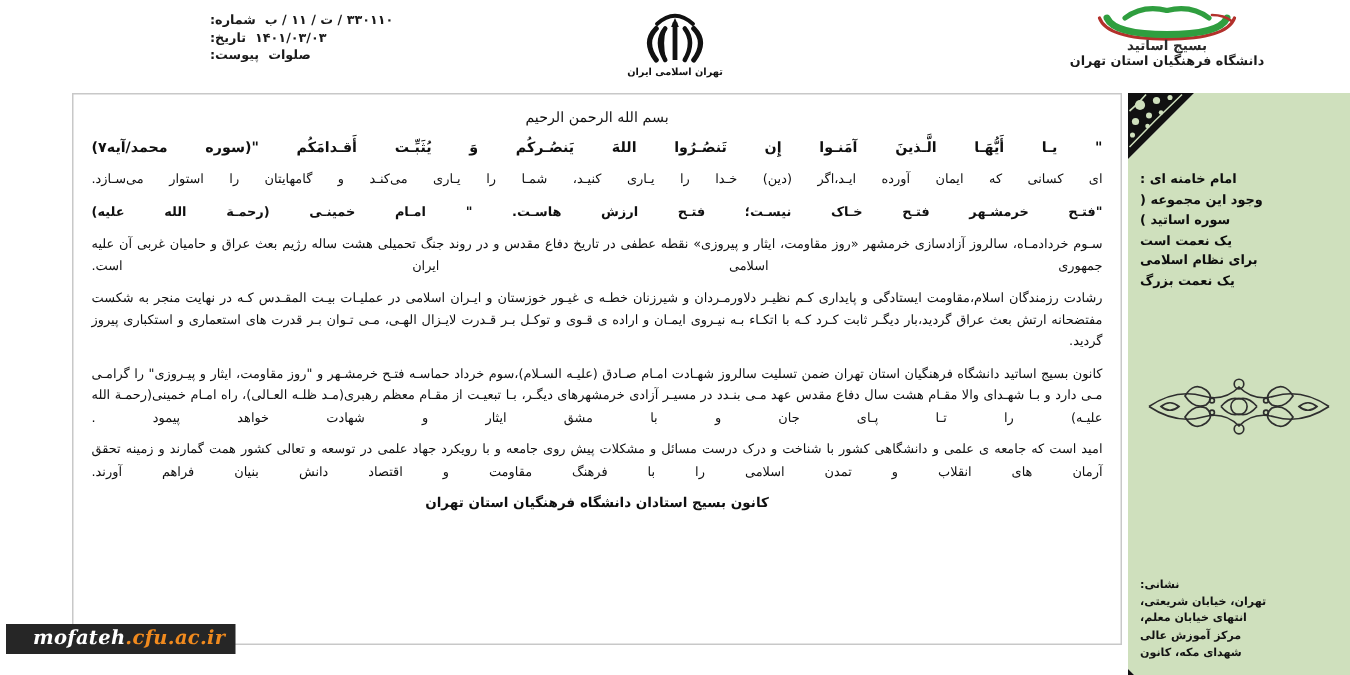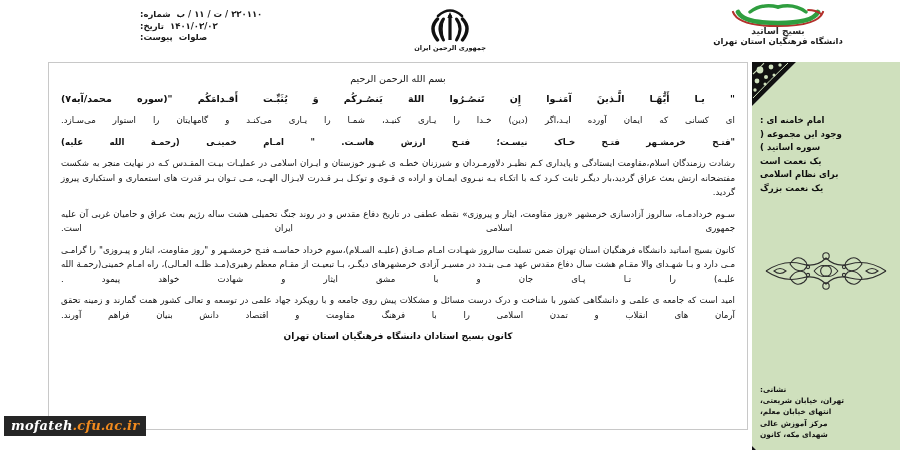--- a/index.html
+++ b/index.html
@@ -147,21 +147,21 @@
     font-weight:bold;color:#131313;
     letter-spacing:.25px;
   }
   .address-block .aline{display:block;white-space:nowrap;}
   .address-block .ahead{margin-bottom:0px;}
 
   
   .watermark{
     position:absolute;left:4px;top:416px;
     background:#262626;
-    padding:2px 7px 3px 7px;
+    padding:2px 7px 3px 18px;
     font-family:"DejaVu Serif","Liberation Serif",serif;
     font-style:italic;font-weight:bold;
     font-size:13px;line-height:15px;
     letter-spacing:.2px;
     direction:ltr;
     white-space:nowrap;
   }
   .watermark .wm-a{color:#ffffff;}
   .watermark .wm-b{color:#f08a1e;}
 </style>
@@ -195,21 +195,21 @@
 
       <path d="M17 17 Q11 25 17 36 Q14.5 25 17 17 Z" fill="#111"></path>
       <path d="M16.5 16 Q9.5 25 16.5 37" stroke="#111" stroke-width="3" fill="none" stroke-linecap="round"></path>
 
       <path d="M29.5 16 Q36.5 25 29.5 37" stroke="#111" stroke-width="3" fill="none" stroke-linecap="round"></path>
 
       <path d="M10.5 16 Q1.5 25 10.5 37" stroke="#111" stroke-width="3.4" fill="none" stroke-linecap="round"></path>
 
       <path d="M35.5 16 Q44.5 25 35.5 37" stroke="#111" stroke-width="3.4" fill="none" stroke-linecap="round"></path>
     </svg>
-    <div class="emblem-caption">جمهوری الرحمن ایران</div>
+    <div class="emblem-caption">تهران اسلامی ایران</div>
   </div>
 
   <div class="uni-logo">
     <svg class="uni-logo-mark" width="104" height="28" viewBox="0 0 104 28">
 
       <path d="M7 8 Q12 22 52 22 Q92 22 97 8" stroke="#b3312c" stroke-width="2.2" fill="none" stroke-linecap="round"></path>
 
       <path d="M12 8 Q17 19 52 19 Q87 19 92 8" stroke="#2f9e3f" stroke-width="4.6" fill="none" stroke-linecap="round"></path>
 
       <path d="M24 8 Q36 -1 52 3" stroke="#2f9e3f" stroke-width="3.4" fill="none" stroke-linecap="round"></path>
@@ -227,23 +227,23 @@
   <div class="doc-inner">
 
     <div class="basmala">بسم الله الرحمن الرحیم</div>
 
     <div class="ayah">" یـا أَیُّهَـا الَّـذینَ آمَنـوا إِن تَنصُـرُوا اللهَ یَنصُـرکُم وَ یُثَبِّـت أَقـدامَکُم "(سوره محمد/آیه۷)</div>
 
     <p class="para">ای کسانی که ایمان آورده ایـد،اگر (دین) خـدا را یـاری کنیـد، شمـا را یـاری می‌کنـد و گامهایتان را استوار می‌سـازد.</p>
 
     <p class="para b">"فتـح خرمشـهر فتـح خـاک نیسـت؛ فتـح ارزش هاسـت. " امـام خمینـی (رحمـة الله علیه)</p>
 
+    <p class="para">سـوم خردادمـاه، سالروز آزادسازی خرمشهر «روز مقاومت، ایثار و پیروزی» نقطه عطفی در تاریخ دفاع مقدس و در روند جنگ تحمیلی هشت ساله رژیم بعث عراق و حامیان غربی آن علیه جمهوری اسلامی ایران است.</p>
+
     <p class="para">رشادت رزمندگان اسلام،مقاومت ایستادگی و پایداری کـم نظیـر دلاورمـردان و شیرزنان خطـه ی غیـور خوزستان و ایـران اسلامی در عملیـات بیـت المقـدس کـه در نهایت منجر به شکست مفتضحانه ارتش بعث عراق گردید،بار دیگـر ثابت کـرد کـه با اتکـاء بـه نیـروی ایمـان و اراده ی قـوی و توکـل بـر قـدرت لایـزال الهـی، مـی تـوان بـر قدرت های استعماری و استکباری پیروز گردید.</p>
-
-    <p class="para">سـوم خردادمـاه، سالروز آزادسازی خرمشهر «روز مقاومت، ایثار و پیروزی» نقطه عطفی در تاریخ دفاع مقدس و در روند جنگ تحمیلی هشت ساله رژیم بعث عراق و حامیان غربی آن علیه جمهوری اسلامی ایران است.</p>
 
     <p class="para">کانون بسیج اساتید دانشگاه فرهنگیان استان تهران ضمن تسلیت سالروز شهـادت امـام صـادق (علیـه السـلام)،سوم خرداد حماسـه فتـح خرمشـهر و "روز مقاومت، ایثار و پیـروزی" را گرامـی مـی دارد و بـا شهـدای والا مقـام هشت سال دفاع مقدس عهد مـی بنـدد در مسیـر آزادی خرمشهرهای دیگـر، بـا تبعیـت از مقـام معظم رهبری(مـد ظلـه العـالی)، راه امـام خمینی(رحمـة الله علیـه) را تـا پـای جان و با مشق ایثار و شهادت خواهد پیمود .</p>
 
     <p class="para">امید است که جامعه ی علمی و دانشگاهی کشور با شناخت و درک درست مسائل و مشکلات پیش روی جامعه و با رویکرد جهاد علمی در توسعه و تعالی کشور همت گمارند و زمینه تحقق آرمان های انقلاب و تمدن اسلامی را با فرهنگ مقاومت و اقتصاد دانش بنیان فراهم آورند.</p>
 
     <div class="signature">کانون بسیج استادان دانشگاه فرهنگیان استان تهران</div>
   </div>
 </div>
 
 <div class="side-panel">

